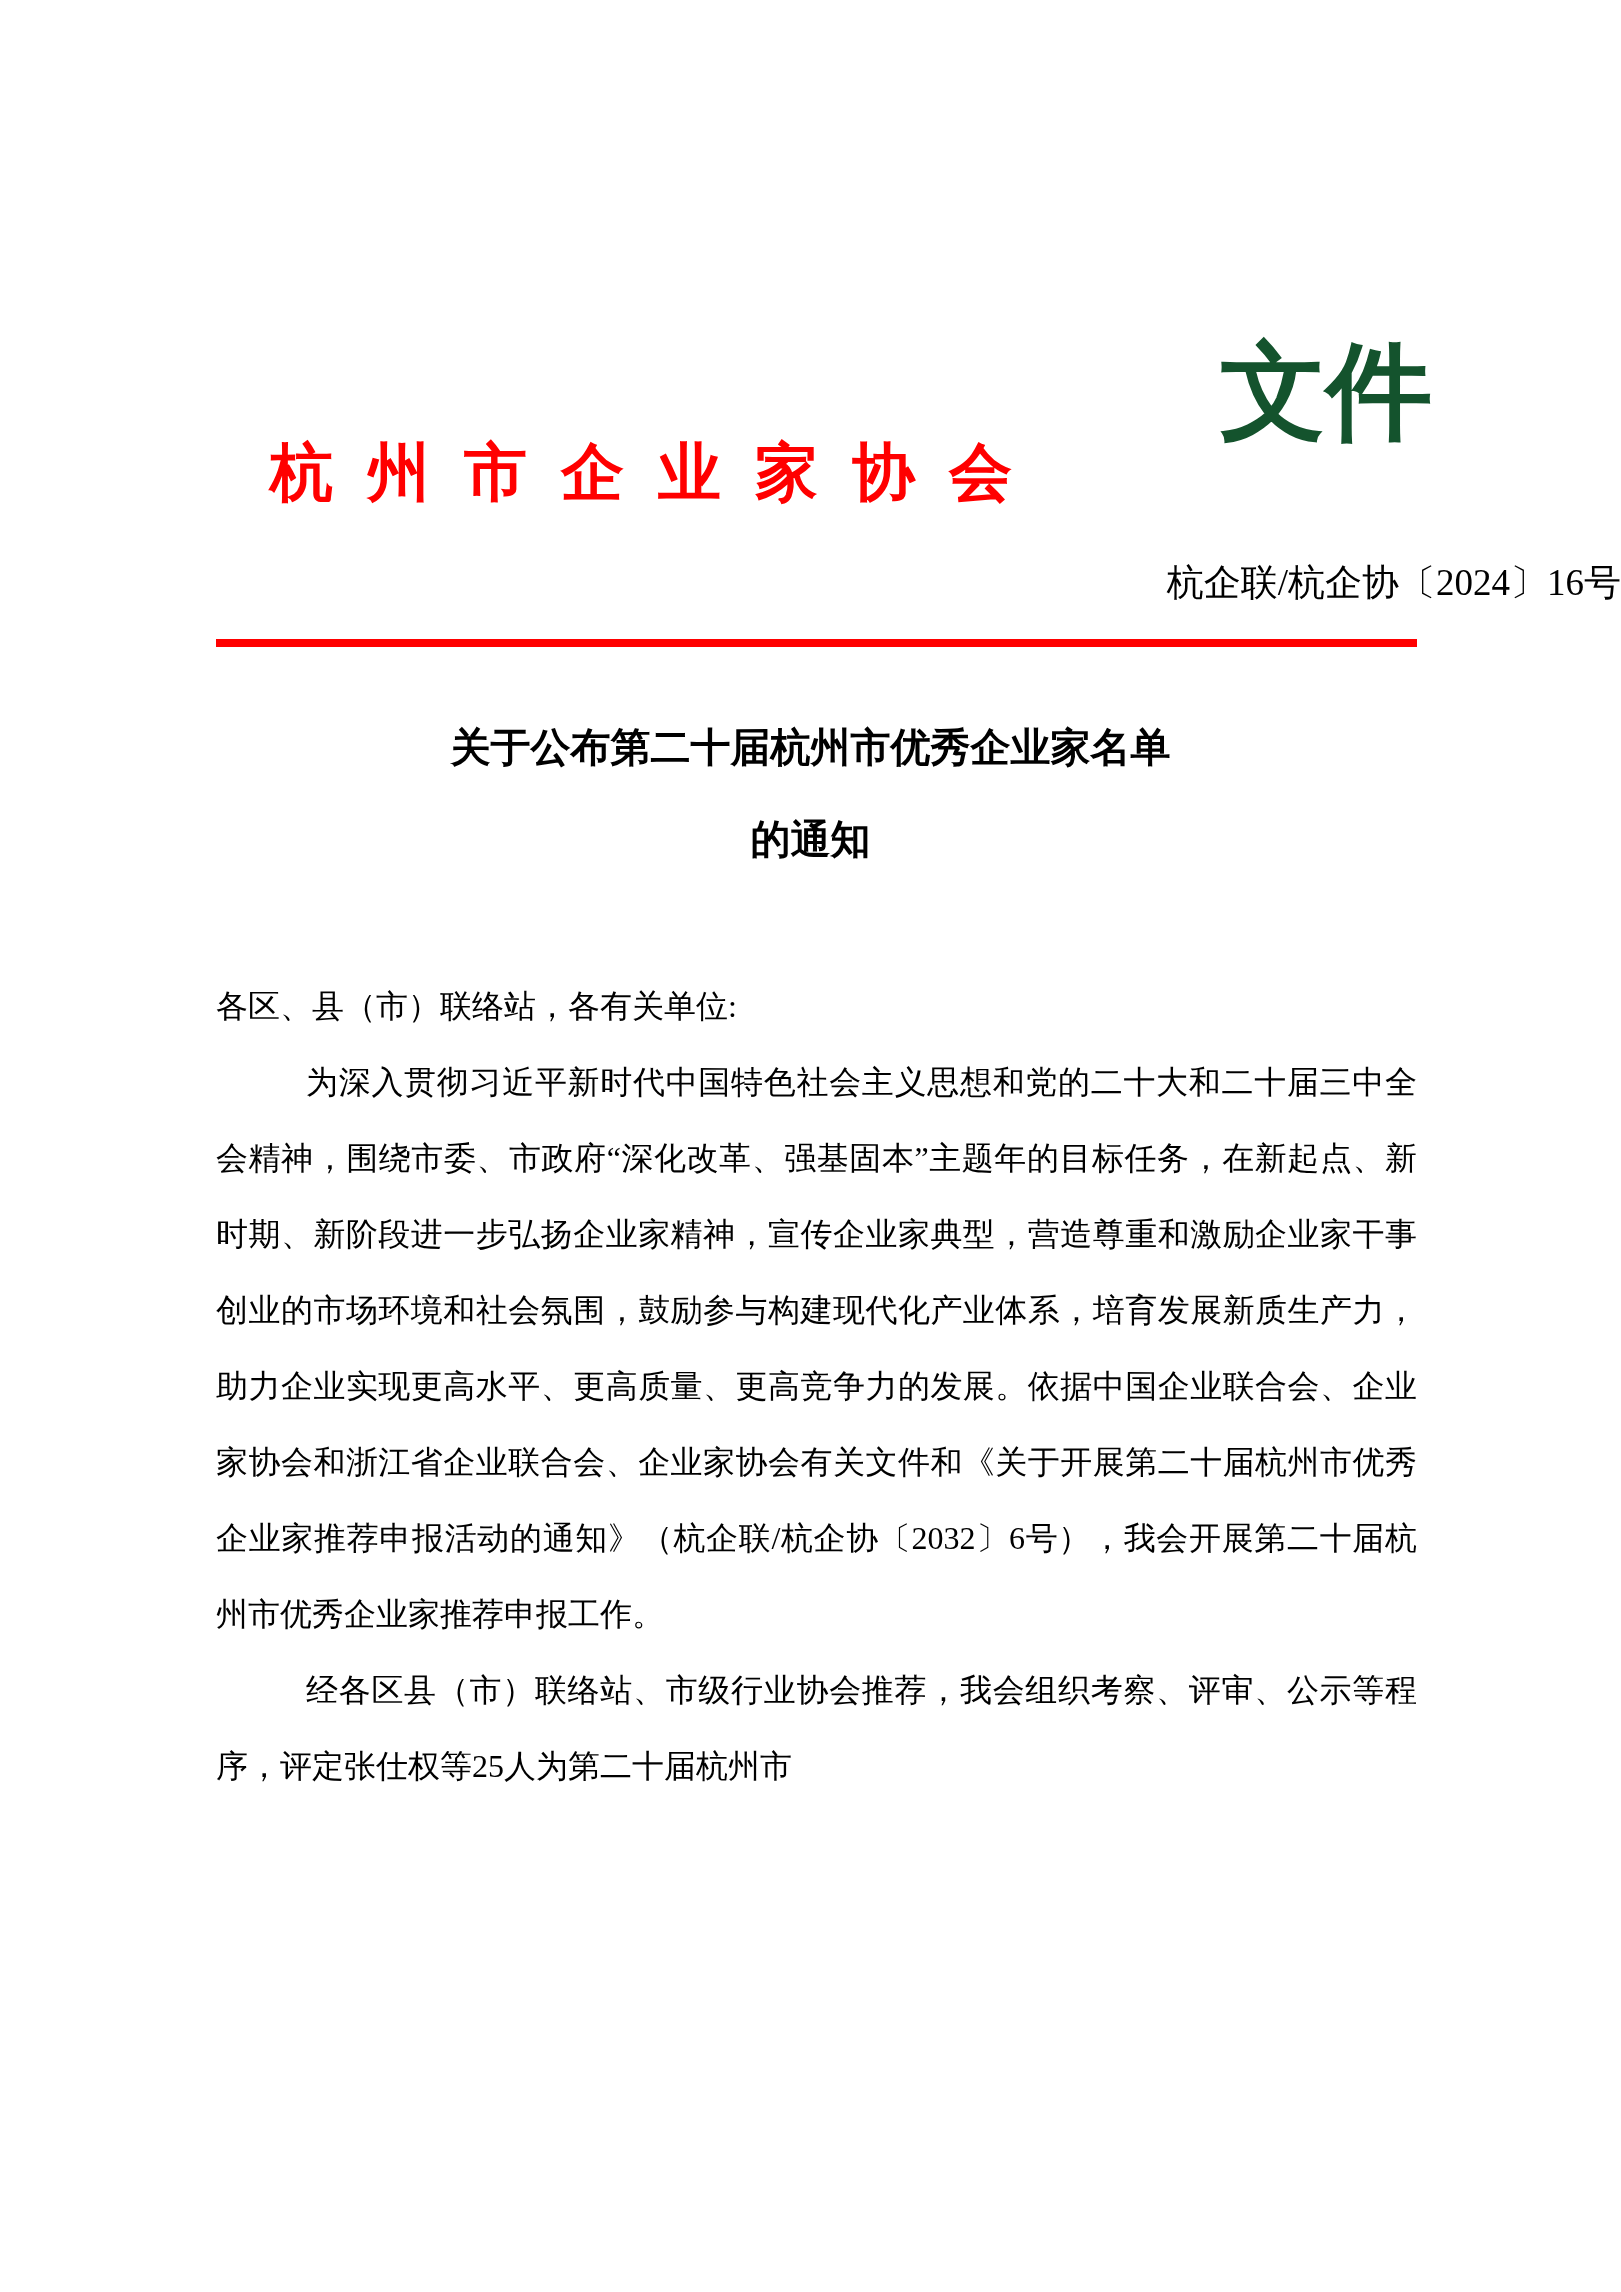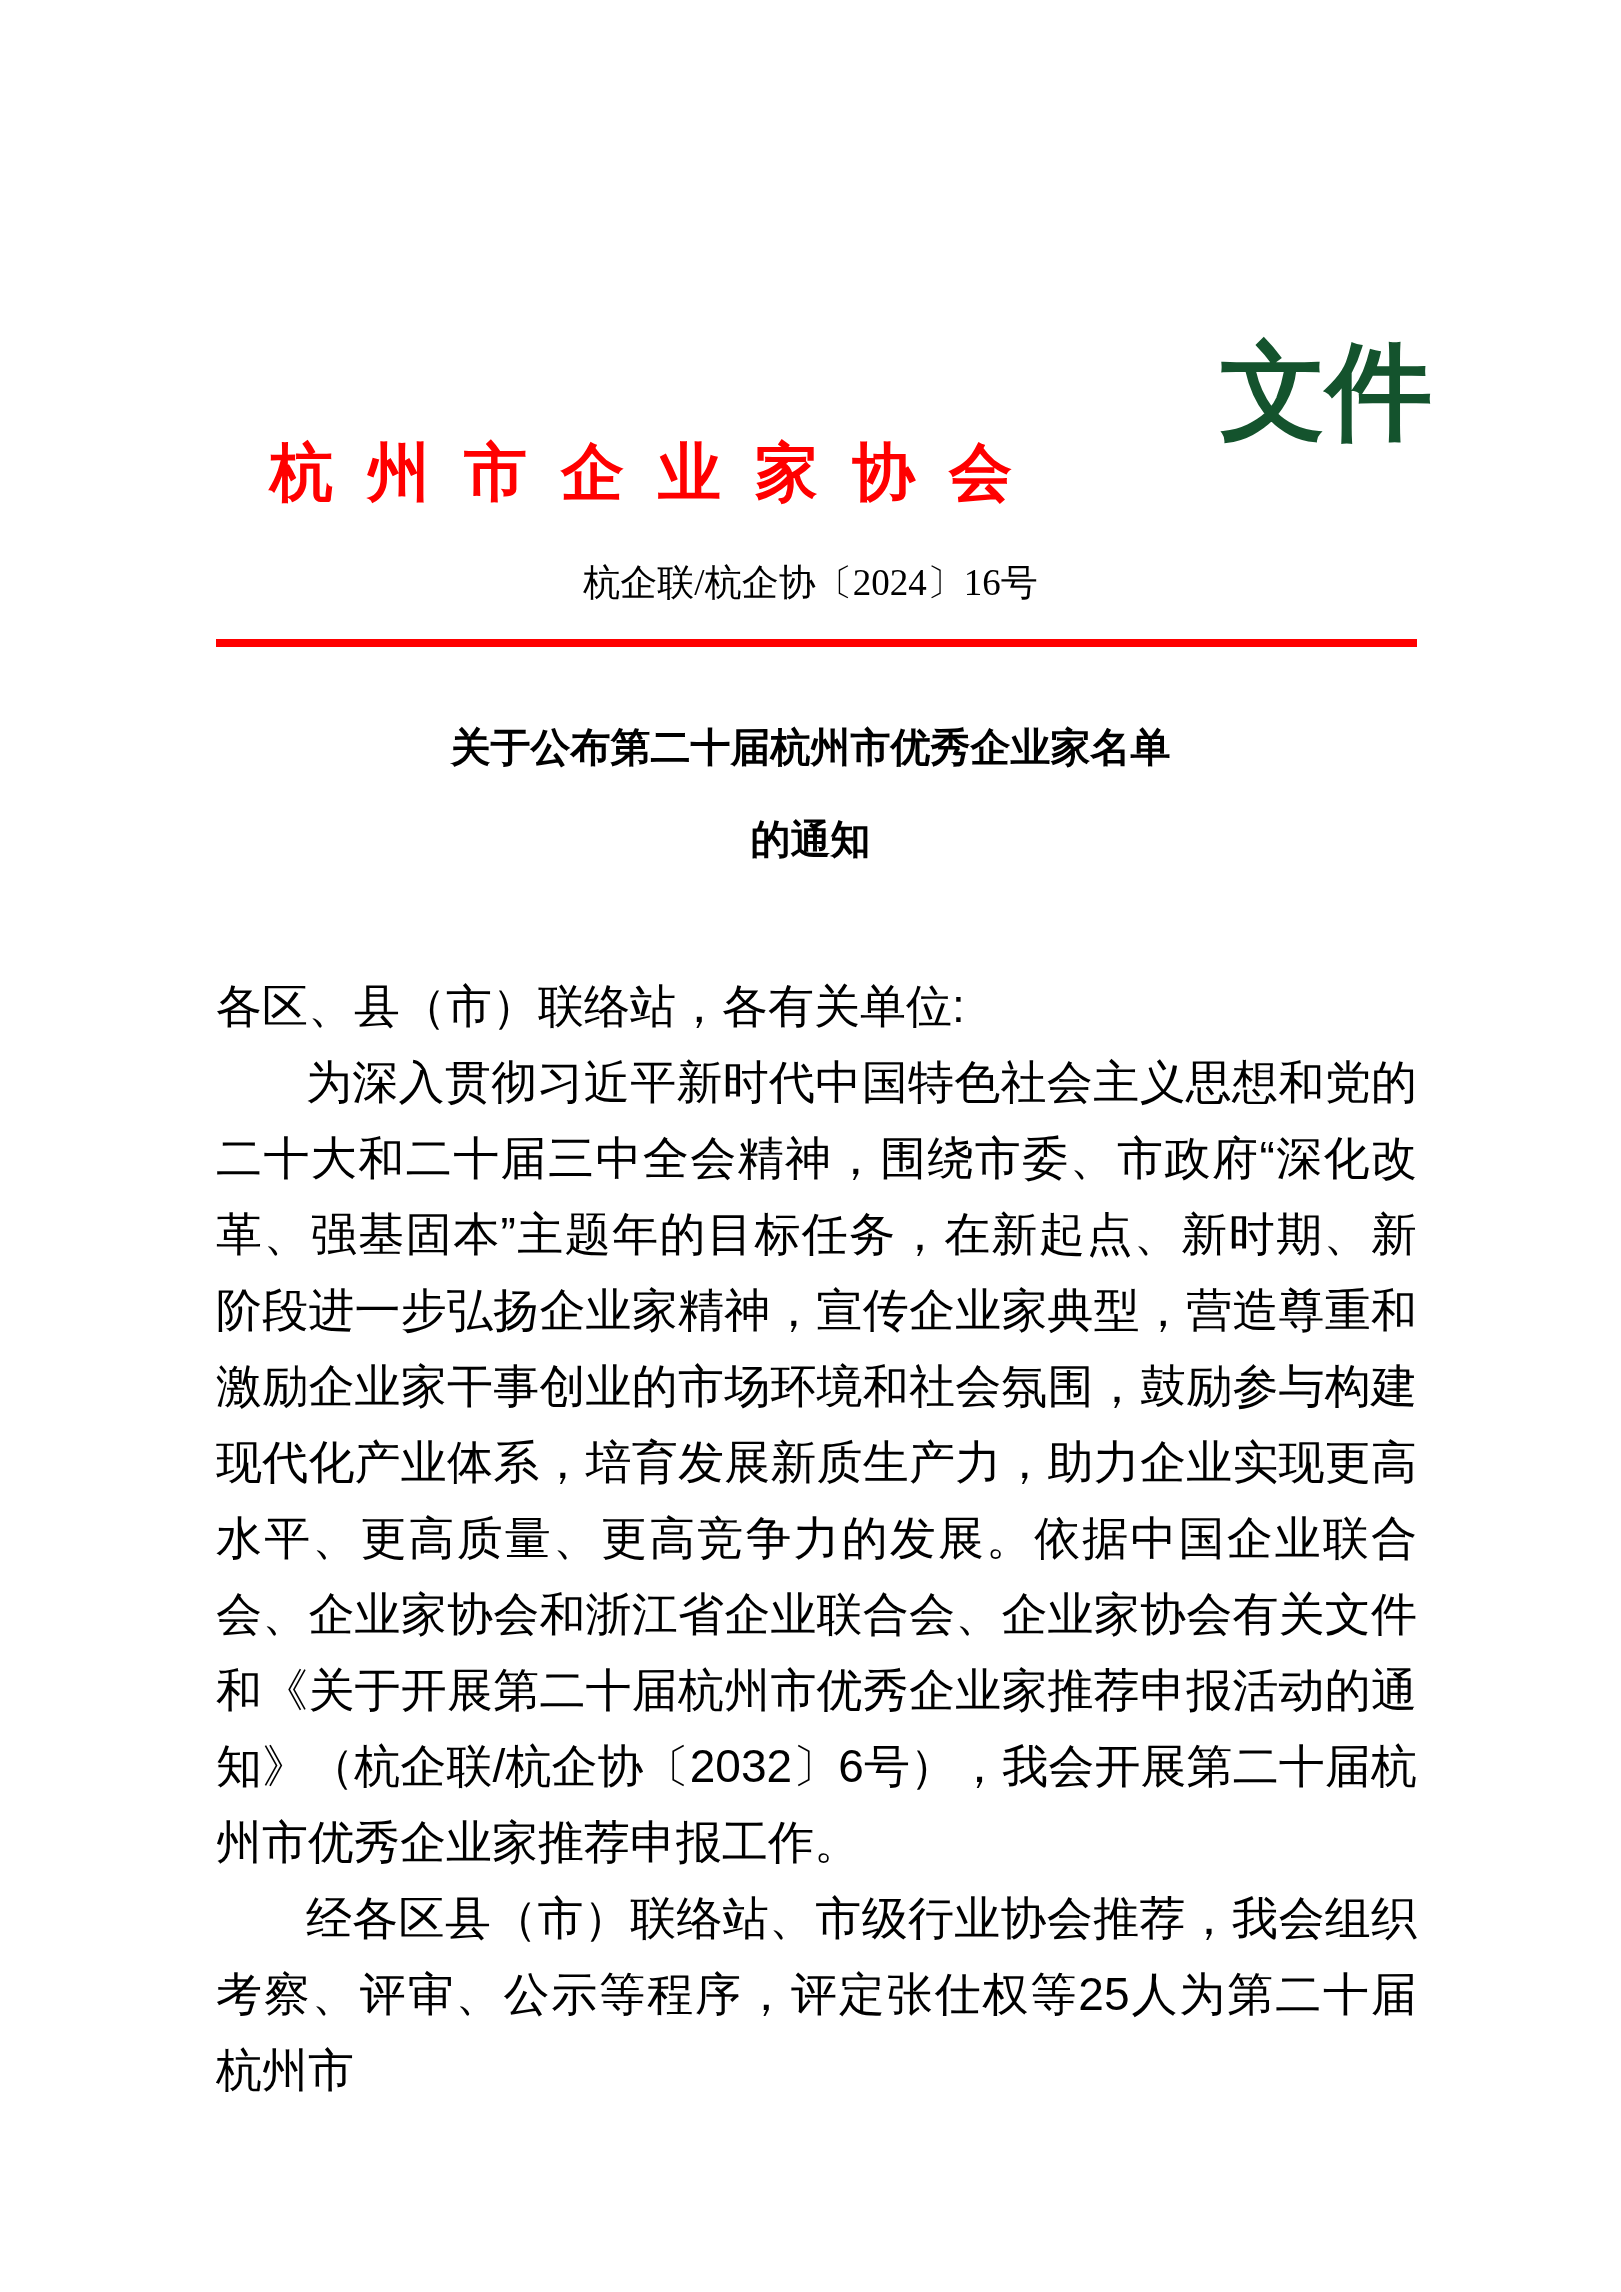--- a/index.html
+++ b/index.html
@@ -9,34 +9,34 @@
 
   .header-org { position: absolute; left: 270px; font-size: 63px; font-weight: bold;
                 color: #ff0000; letter-spacing: 34px; white-space: nowrap; line-height: 1;
                 font-family: "DejaVu Serif", "Liberation Serif", serif; }
   .org-1 { top: 312px; }
   .org-2 { top: 441px; }
   .header-wenjian { position: absolute; left: 1220px; top: 338px; font-size: 106px;
                     font-weight: bold; color: #14532d; line-height: 1; white-space: nowrap;
                     letter-spacing: 0px; font-family: "DejaVu Serif", "Liberation Serif", serif; }
 
-  .doc-number { position: absolute; left: 0; width: 1621px; top: 564px; text-align: center;
+  .doc-number { position: absolute; left: 0; width: 1621px; top: 564px; text-align: right;
                 font-size: 37px; line-height: 1; white-space: nowrap;
                 font-family: "Liberation Serif", "DejaVu Serif", serif; }
   .red-rule { position: absolute; left: 216px; width: 1201px; top: 639px; height: 7.8px; background: #ff0000; }
 
   .title { position: absolute; left: 0; width: 1621px; text-align: center; font-size: 40px;
            font-weight: bold; line-height: 1; white-space: nowrap;
            font-family: "DejaVu Serif", "Liberation Serif", serif; }
   .title-1 { top: 727px; }
   .title-2 { top: 804px; margin-top: 15px; }
 
   .body-text { position: absolute; left: 216px; width: 1201px; top: 968px;
-               font-size: 46px; line-height: 76px; text-align: justify;
-               font-family: Liberation Sans, sans-serif; }
+               font-size: 32px; line-height: 76px; text-align: justify;
+               font-family: Liberation Serif, serif; }
   .body-text p { margin: 0; }
   .salutation { text-indent: 0; }
   .para { text-indent: 90px; }
 </style>
 </head>
 <body>
 
 <div class="page">
 
   <div class="header-org org-2">杭州市企业家协会</div>

